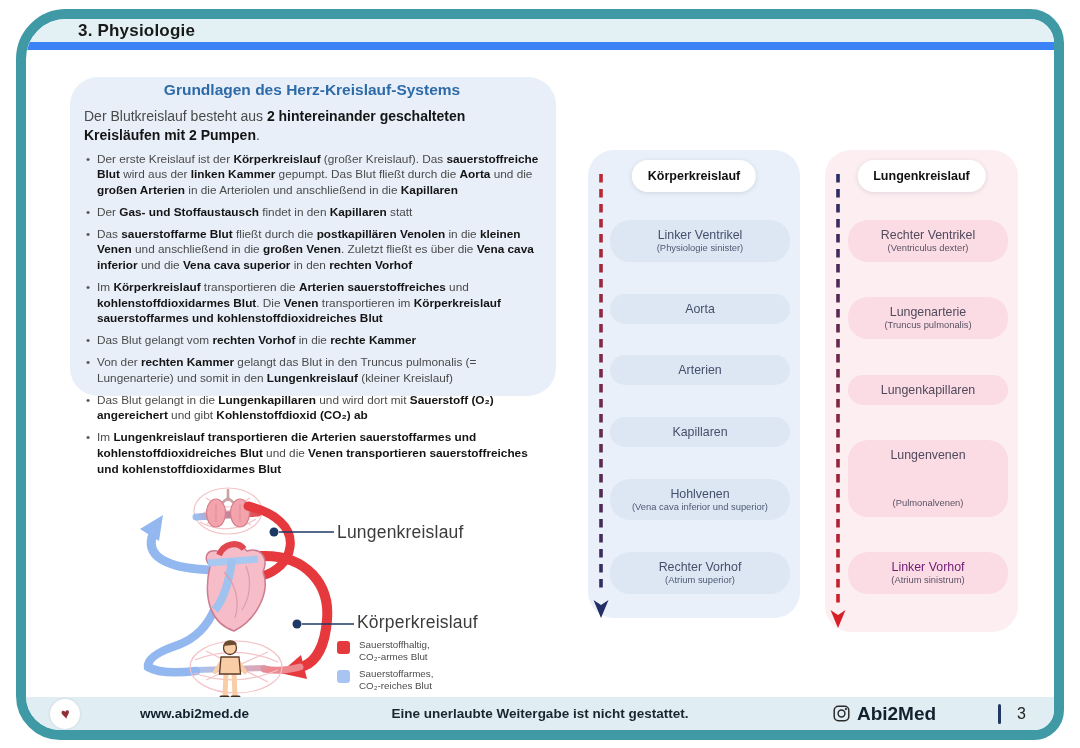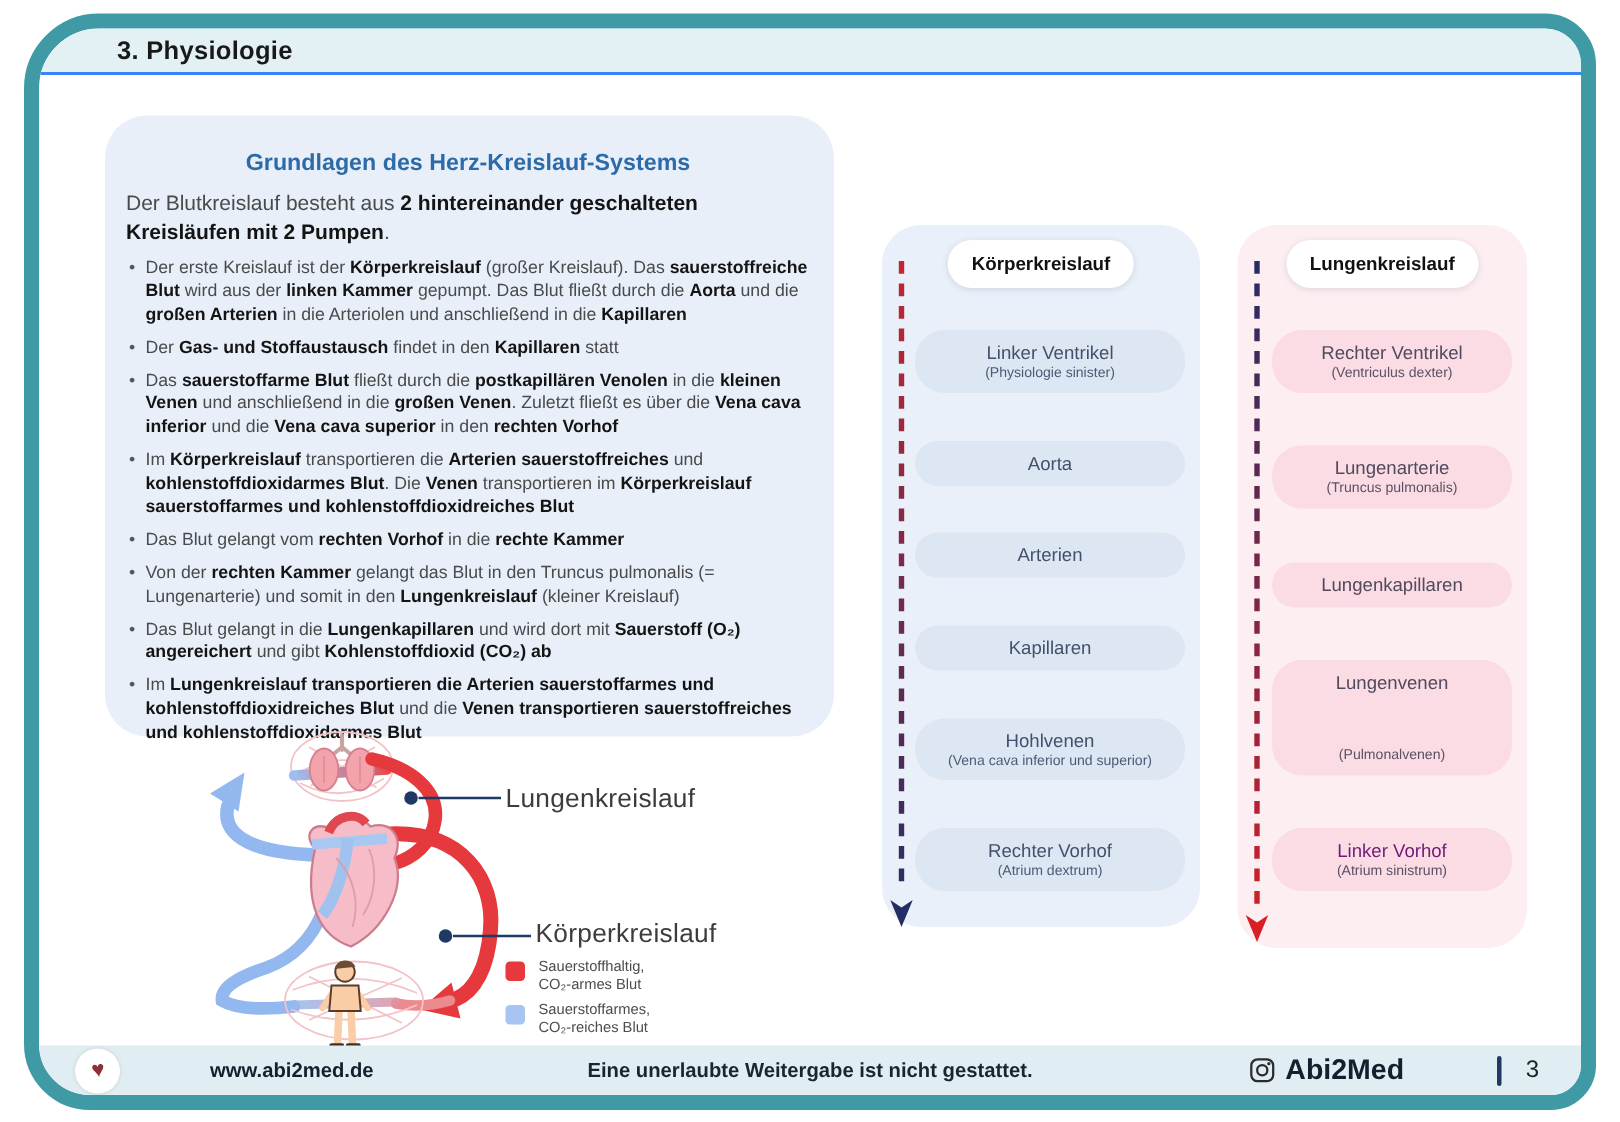--- a/index.html
+++ b/index.html
@@ -18,31 +18,31 @@
     border: 10px solid #3f9aa5;
     border-radius: 50px 34px 30px 44px;
     background: #ffffff;
     overflow: hidden;
   }
 
   
   .header-band {
     position: absolute; left: 0; top: 0; right: 0; height: 31px;
     background: #e3f1f5;
-    border-bottom: 2px solid #3b82f6;
+    border-bottom: 8px solid #3b82f6;
     display: flex; align-items: center;
     padding-left: 52px;
   }
   .header-title { font-size: 17px; font-weight: bold; color: #191919; letter-spacing: .2px; }
 
   
   .info-box {
-    position: absolute; left: 44px; top: 58px; width: 486px; height: 414px;
+    position: absolute; left: 44px; top: 58px; width: 486px; height: 319px;
     background: #e8eff9; border-radius: 28px;
-    padding: 23px 16px 12px 14px;
+    padding: 4px 16px 12px 14px;
   }
   .info-title { text-align: center; font-size: 15.5px; font-weight: bold; color: #2d6ba8; margin-bottom: 8px; }
   .info-intro { font-size: 14px; line-height: 1.34; color: #4a4a4a; margin-bottom: 7px; }
   .info-box b { color: #141414; }
   .bullets { list-style: none; }
   .bullets li {
     position: relative; padding-left: 13px; margin-bottom: 6.5px;
     font-size: 11.8px; line-height: 1.32; color: #4a4a4a;
   }
   .bullets li::before { content: "•"; position: absolute; left: 2px; top: 0; color: #555; }
@@ -241,21 +241,21 @@
         </div>
         <div class="step" style="background: rgb(221, 231, 243);">
           <span class="main" style="color: rgb(68, 80, 107);">Kapillaren</span>
         </div>
         <div class="step" style="background: rgb(221, 231, 243);">
           <span class="main" style="color: rgb(68, 80, 107);">Hohlvenen</span>
           <span class="sub" style="color: rgb(78, 90, 116);">(Vena cava inferior und superior)</span>
         </div>
         <div class="step" style="background: rgb(221, 231, 243);">
           <span class="main" style="color: rgb(68, 80, 107);">Rechter Vorhof</span>
-          <span class="sub" style="color: rgb(78, 90, 116);">(Atrium dextrum)</span>
+          <span class="sub" style="color: rgb(78, 90, 116);">(Atrium superior)</span>
         </div>
       </div>
   </aside>
 
   <aside class="flow flow-1" style="background: rgb(253, 238, 241);">
     <svg class="flow-arrow" width="20" height="462" viewBox="0 0 20 462">
       <defs>
         <linearGradient id="grad-flow-1" x1="0" y1="0" x2="0" y2="462" gradientUnits="userSpaceOnUse">
           <stop class="s0" offset="0" stop-color="#232d66"></stop>
             <stop class="s1" offset="1" stop-color="#d81f26"></stop>

